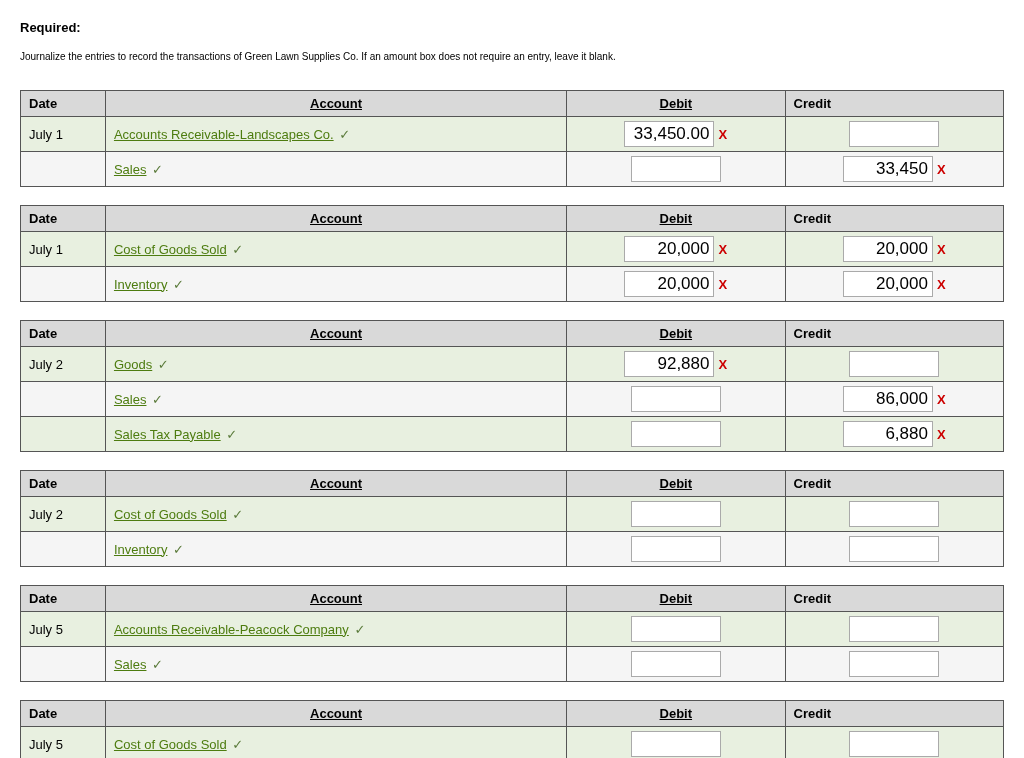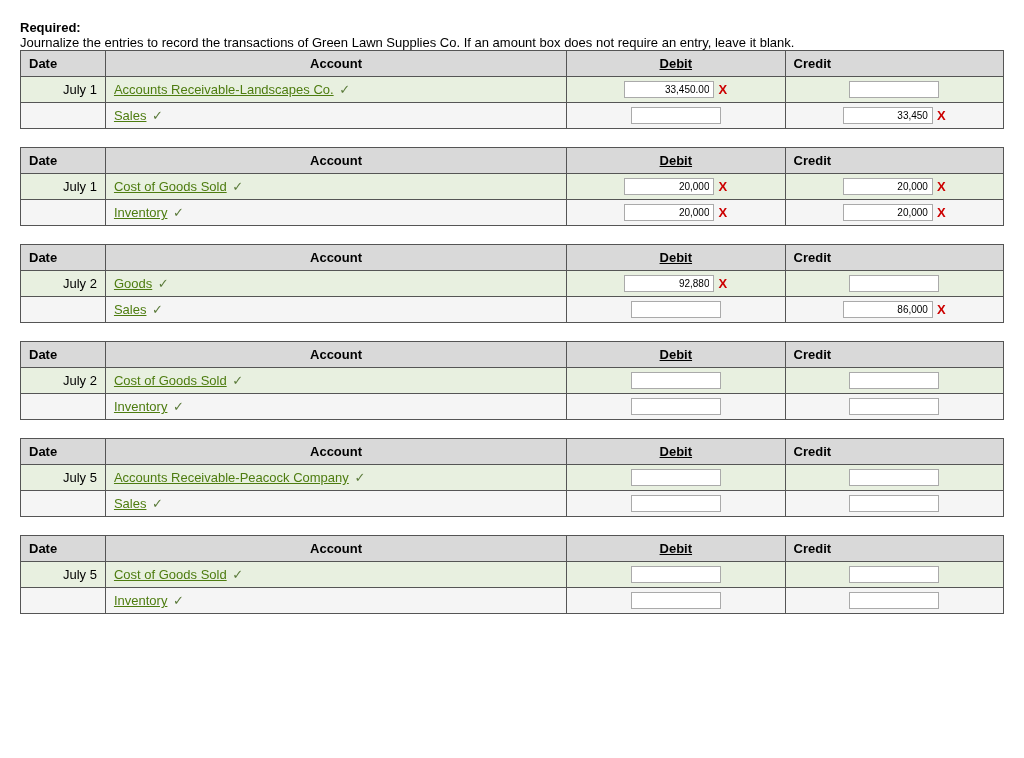--- a/index.html
+++ b/index.html
@@ -5,25 +5,25 @@
     * { box-sizing: border-box; margin: 0; padding: 0; }
     body {
       font-family: Arial, sans-serif;
       font-size: 13px;
       background: #fff;
       padding: 20px;
       color: #000;
     }
     .required-label {
       font-weight: bold;
-      margin-bottom: 0;
+      margin-bottom: 16px;
     }
     .instructions {
-      margin-bottom: 0;
-      font-size: 13px;
+      margin-bottom: 28px;
+      font-size: 10px;
     }
     .journal-table {
       width: 100%;
       border-collapse: collapse;
       margin-bottom: 18px;
       border: 1px solid #555;
     }
     .journal-table thead tr {
       background-color: #d9d9d9;
     }
@@ -32,21 +32,21 @@
       padding: 5px 8px;
       font-weight: bold;
       font-size: 13px;
       margin-top: 44px;
     }
     .journal-table td {
       border: 1px solid #555;
       padding: 4px 8px;
       vertical-align: middle;
     }
-    .col-date { width: 70px; text-align: right; }
+    .col-date { width: 70px; }
     .col-account { width: 380px; }
     .col-debit { width: 180px; text-align: center; }
     .col-credit { width: 180px; text-align: center; }
     .row-even { background-color: #e8f0e0; }
     .row-odd { background-color: #f5f5f5; }
     .account-link {
       color: #4d7c0f;
       text-decoration: underline;
       cursor: pointer;
     }
@@ -58,31 +58,31 @@
     .input-wrapper {
       display: flex;
       align-items: center;
       justify-content: center;
       gap: 4px;
     }
     .entry-input {
       width: 90px;
       border: 1px solid #aaa;
       padding: 2px 4px;
-      font-size: 10px;
+      font-size: 17px;
       text-align: right;
       background: #fff;
     }
     .x-mark {
       color: #cc0000;
       font-weight: bold;
       font-size: 13px;
     }
     th.col-date { text-align: left; }
-    th.col-account { text-align: center; }
+    th.col-account { text-align: center; text-decoration: underline; }
     th.col-debit { text-align: center; text-decoration: underline; }
     th.col-credit { text-align: left; }
   </style>
 </head>
 <body>
 
 <p class="required-label">Required:</p>
 <p class="instructions">Journalize the entries to record the transactions of Green Lawn Supplies Co. If an amount box does not require an entry, leave it blank.</p>
 
 <div id="tables-container">
@@ -205,20 +205,35 @@
               <input type="text" class="entry-input" style="">
             </div>
           </td>
           <td class="col-credit">
             <div class="input-wrapper">
               <input type="text" class="entry-input" value="86,000" style="">
               <span class="x-mark">X</span>
             </div>
           </td>
         </tr>
+        <tr class="row-even">
+          <td class="col-date"></td>
+          <td class="col-account"><span class="account-link">Sales Tax Payable</span><span class="check-mark"> ✓</span></td>
+          <td class="col-debit">
+            <div class="input-wrapper">
+              <input type="text" class="entry-input" style="">
+            </div>
+          </td>
+          <td class="col-credit">
+            <div class="input-wrapper">
+              <input type="text" class="entry-input" value="6,880" style="">
+              <span class="x-mark">X</span>
+            </div>
+          </td>
+        </tr>
       </tbody>
     </table>
     <table class="journal-table">
       <thead>
         <tr>
           <th class="col-date">Date</th>
           <th class="col-account">Account</th>
           <th class="col-debit">Debit</th>
           <th class="col-credit">Credit</th>
         </tr>

